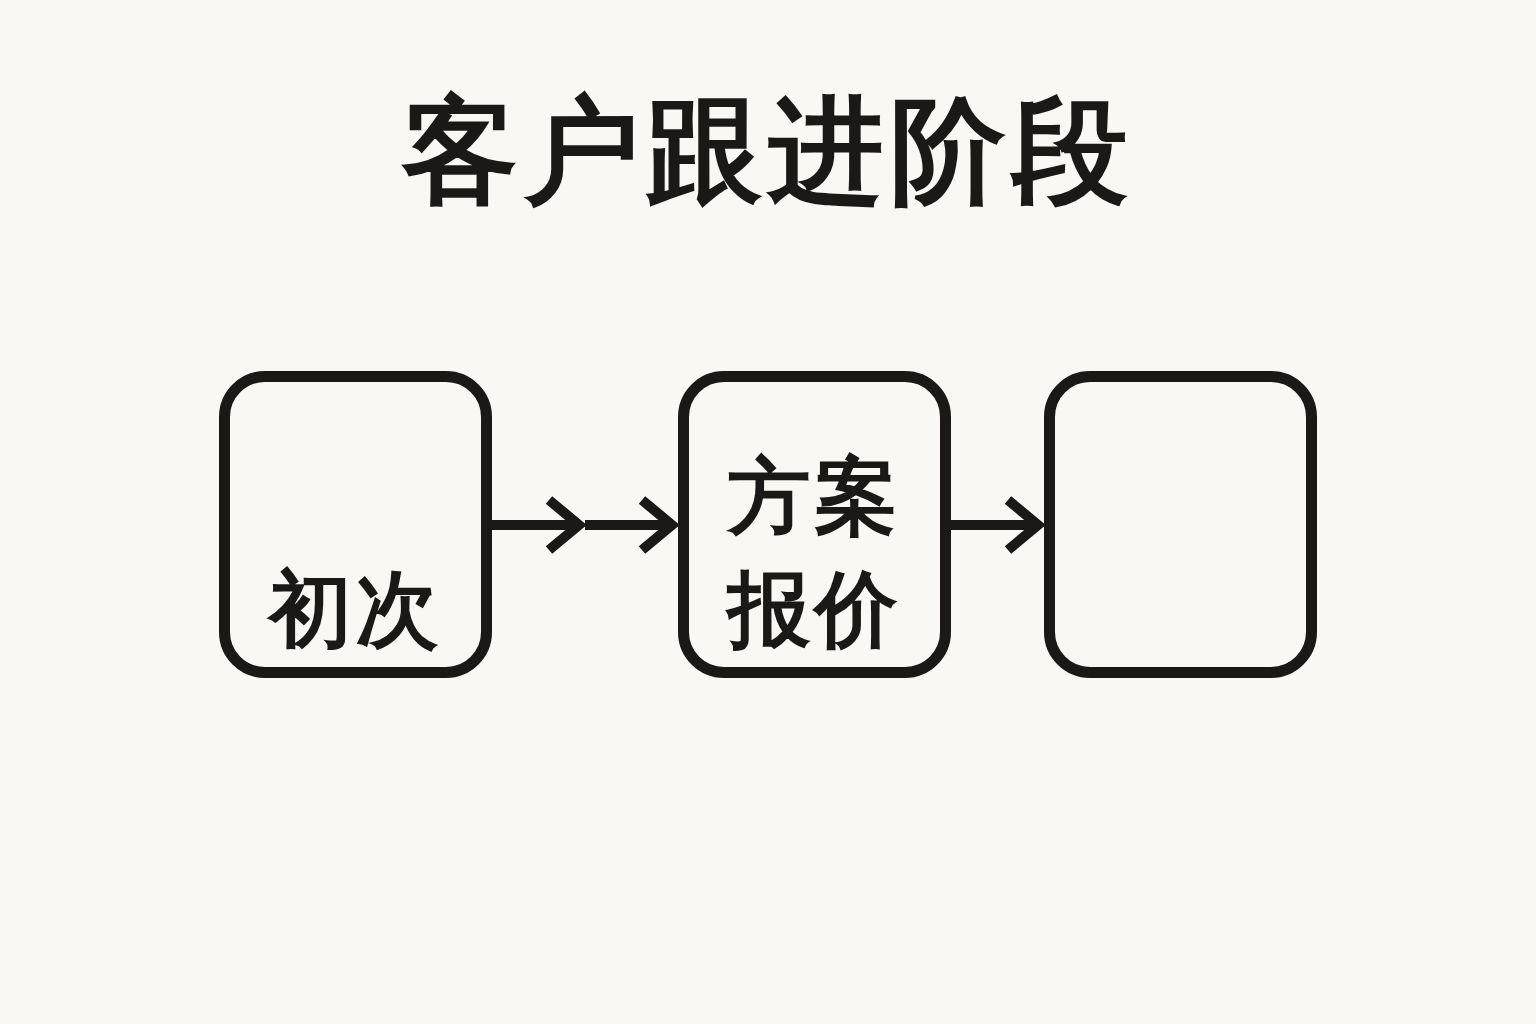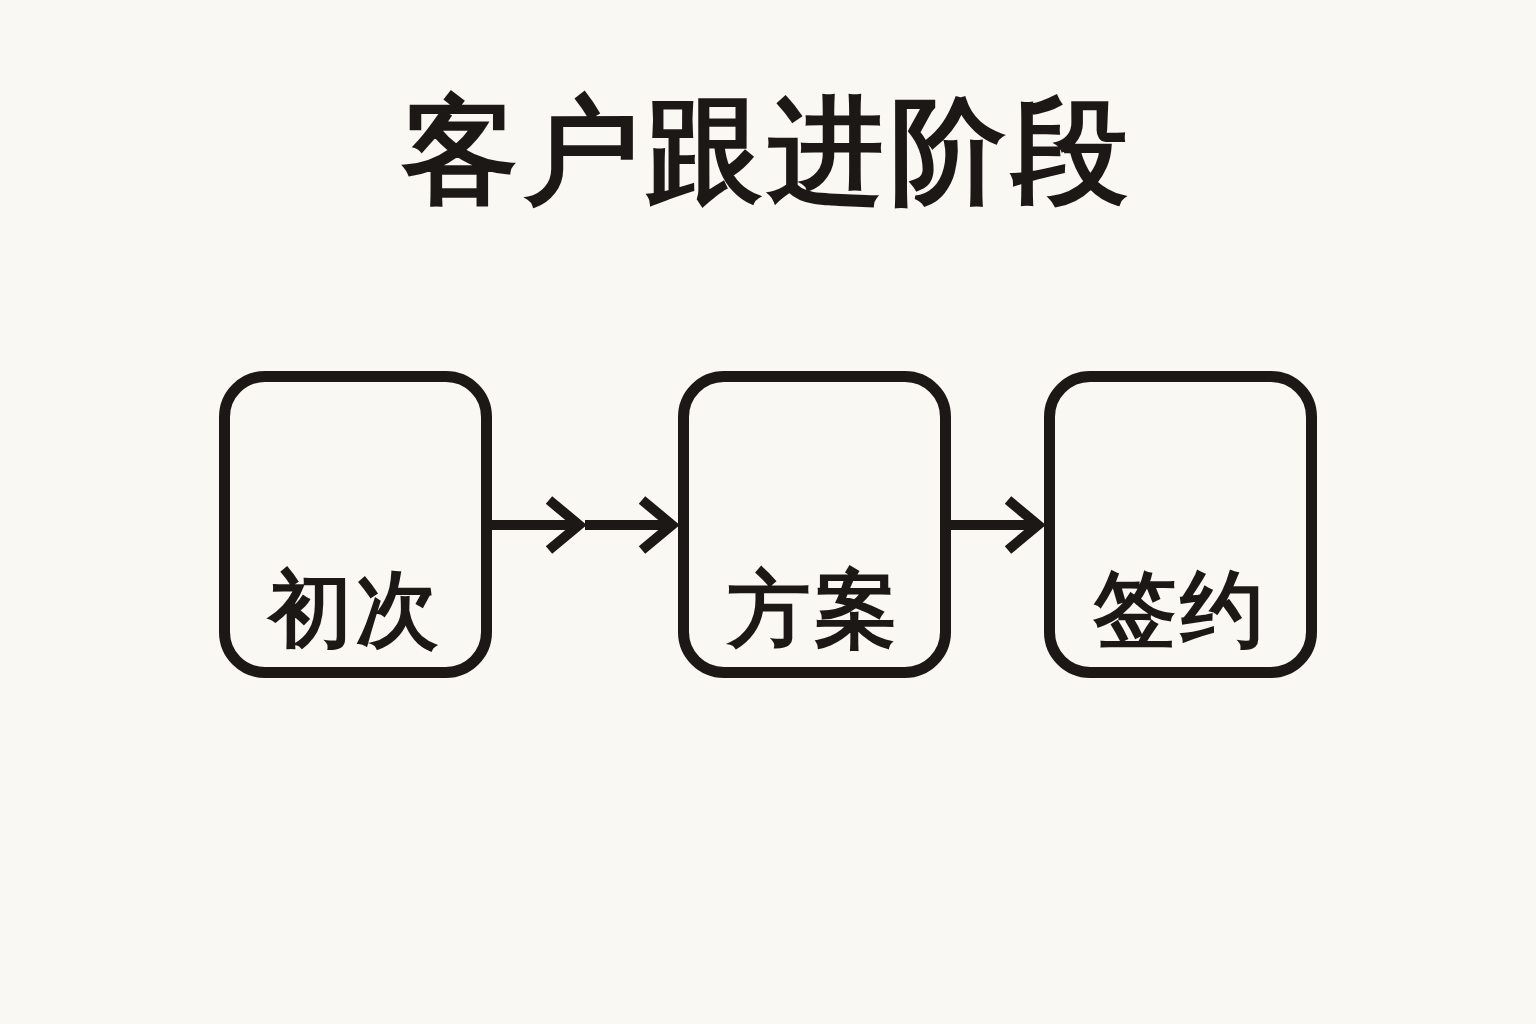--- a/index.html
+++ b/index.html
@@ -92,25 +92,25 @@
     </svg>
 
 
     <svg class="arrow" width="93" height="64" viewBox="0 0 93 64" aria-hidden="true">
       <line x1="0" y1="32" x2="85" y2="32"></line>
       <polyline points="57,7 87,32 57,57"></polyline>
     </svg>
 
     <div class="stage">
       <div class="stage-line">方案</div>
+      <div class="stage-line">报价</div>
     </div>
 
     <svg class="arrow" width="93" height="64" viewBox="0 0 93 64" aria-hidden="true">
       <line x1="0" y1="32" x2="85" y2="32"></line>
       <polyline points="57,7 87,32 57,57"></polyline>
     </svg>
 
     <div class="stage">
-      <div class="stage-line">签约</div>
     </div>
 
   </div>
 </div>
 
 </body></html>

